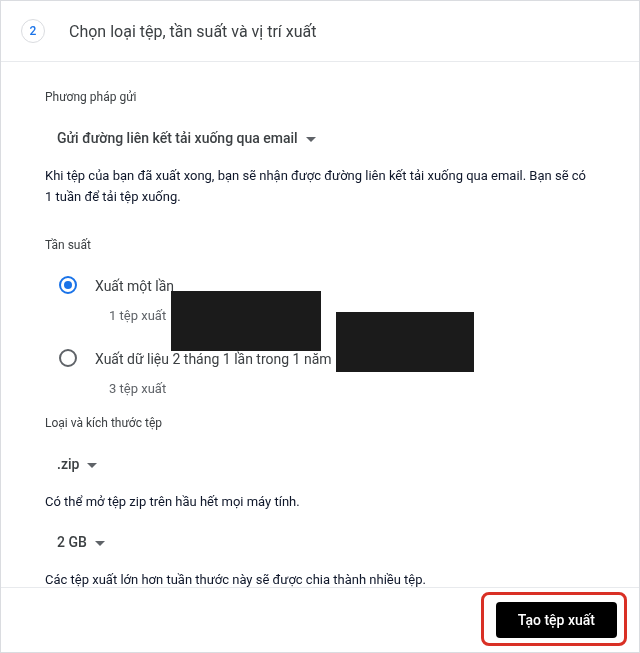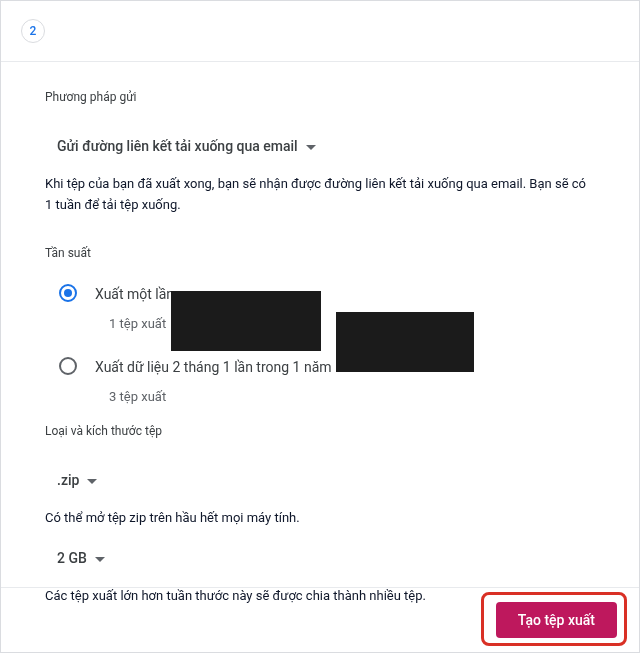--- a/index.html
+++ b/index.html
@@ -48,21 +48,20 @@
     .dropdown {
       display: inline-flex;
       align-items: center;
       padding: 8px 4px;
       font-size: 14px;
       font-weight: 500;
       color: #3c4043;
       cursor: pointer;
       margin-left: 8px;
       margin-bottom: 12px;
-      margin-top: 8px;
     }
     .dropdown-arrow {
       margin-left: 8px;
       color: #5f6368;
     }
     .helper-text {
       font-size: 13px;
       color: #0f172a;
       line-height: 1.6;
       margin-bottom: 8px;
@@ -114,21 +113,21 @@
       position: absolute;
       bottom: 0;
       left: 0;
       right: 0;
       padding: 14px 22px;
       border-top: 1px solid #e8eaed;
       display: flex;
       justify-content: flex-end;
     }
     .create-btn {
-      background: #be185d;
+      background: #000000;
       color: #fff;
       border: none;
       border-radius: 4px;
       padding: 10px 22px;
       font-size: 14px;
       font-weight: 500;
       cursor: pointer;
       font-family: inherit;
     }
     .highlight-box {
@@ -158,20 +157,21 @@
       height: 60px;
     }
   </style>
 </head>
 <body>
 
 <div class="header">
   <div class="step-circle">
     <span>2</span>
   </div>
+  <div class="header-title">Chọn loại tệp, tần suất và vị trí xuất</div>
 </div>
 
 <div class="content">
 
   <div class="section-title">Phương pháp gửi</div>
 
   <div class="dropdown">
     <span>Gửi đường liên kết tải xuống qua email</span>
     <span class="dropdown-arrow">
       <svg width="10" height="6" viewBox="0 0 10 6">

